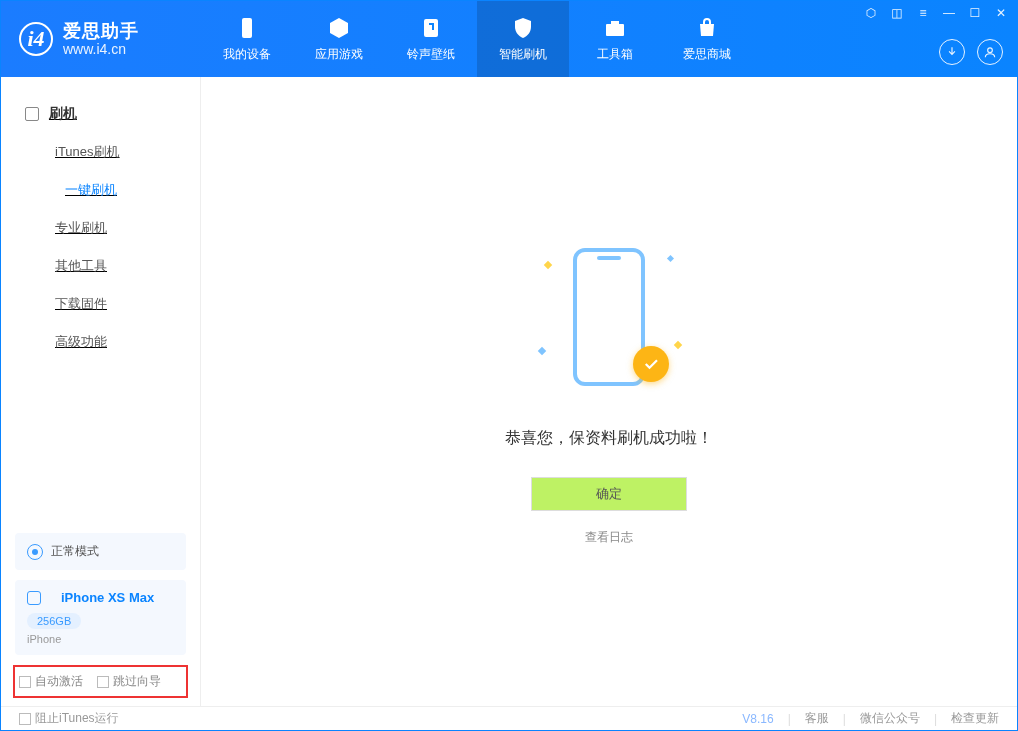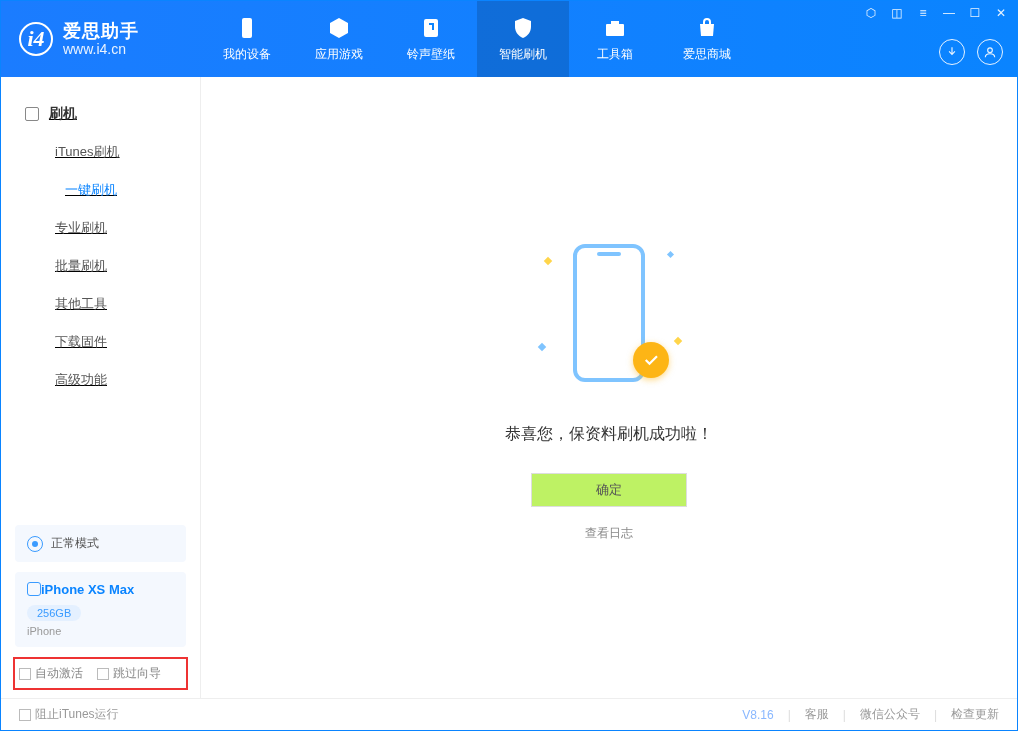--- a/index.html
+++ b/index.html
@@ -27,21 +27,21 @@
 .body { flex:1; display:flex; min-height:0; }
 .sidebar { width:200px; border-right:1px solid #eee; display:flex; flex-direction:column; }
 .side-scroll { flex:1; padding-top:18px;text-decoration:underline; }
 .side-group-title { display:flex; align-items:center; font-size:14px; color:#333; padding: 10px 24px; gap:10px; font-weight:600; }
 .side-group-title .ico { width:14px; height:14px; }
 .side-item { font-size:13px; color:#555; padding:10px 24px 10px 54px; cursor:pointer; }
 .side-item.active { color:#0a84ff;margin-left:10px; }
 
 .device-box { margin:18px 14px 10px; background:#f4f8fe; border-radius:4px; padding:10px 12px; font-size:12px; color:#555; display:flex; align-items:center; gap:8px; }
 .device-box2 { margin:0 14px 10px; background:#f4f8fe; border-radius:4px; padding:10px 12px; }
-.device-box2 .dev-title { font-size:13px; font-weight:700; color:#0a84ff; margin-bottom:6px; display:flex; align-items:flex-start; gap:0; }
+.device-box2 .dev-title { font-size:13px; font-weight:700; color:#0a84ff; margin-bottom:6px; display:flex; align-items:flex-end; gap:20px; }
 .capacity-badge { display:inline-block; background:#e4f0ff; color:#3a9bff; font-size:11px; padding:2px 10px; border-radius:10px; margin-bottom:4px; }
 .device-sub { font-size:11px; color:#999; }
 
 .highlight-box { margin:0 12px 8px; border:2px solid #e33; padding:6px 4px; display:flex; gap:14px; align-items:center; font-size:12px; color:#888; }
 .chk { display:flex; align-items:center; gap:4px; }
 .chk-box { width:12px; height:12px; border:1px solid #bbb; background:#fff; }
 
 
 .main { flex:1; display:flex; flex-direction:column; align-items:center; justify-content:center; position:relative; }
 .illus { width:100px; height:160px; position:relative; margin-bottom:30px; }
@@ -52,21 +52,21 @@
 .spark { position:absolute; width:6px; height:6px; background:#ffd54a; transform:rotate(45deg); }
 .spark.s1 { left:-14px; top:24px; }
 .spark.s2 { right:-14px; top:18px; width:5px; height:5px; background:#7fc4ff; }
 .spark.s3 { left:-20px; bottom:44px; background:#7fc4ff; }
 .spark.s4 { right:-22px; bottom:50px; }
 .msg { font-size:16px; color:#333; margin-bottom:28px; }
 .ok-btn { width:156px; height:34px; border:1px solid #ddd; background:#bef264; color:#555; font-size:13px; cursor:pointer; margin-bottom:18px; }
 .log-link { font-size:12px; color:#888; cursor:pointer; }
 
 
-.footer { height:32px; border-top:1px solid #eee; display:flex; align-items:center; padding:0 18px; font-size:12px; color:#999; }
+.footer { height:24px; border-top:1px solid #eee; display:flex; align-items:center; padding:0 18px; font-size:12px; color:#999; }
 .footer-left { display:flex; align-items:center; gap:6px; }
 .footer-right { margin-left:auto; display:flex; align-items:center; gap:14px; }
 .footer-right .sep { color:#ddd; }
 .footer-link { cursor:pointer; }
 .version { color:#8ab8ff; }
 
 .mode-ico { width:16px; height:16px; border-radius:50%; border:1.5px solid #3a9bff; display:flex; align-items:center; justify-content:center; }
 .mode-ico::after { content:""; width:6px; height:6px; border-radius:50%; background:#3a9bff; }
 .phone-ico { width:14px; height:14px; border:1.5px solid #3a9bff; border-radius:3px; }
 .hamb-ico { width:12px; height:12px; display:flex; flex-direction:column; justify-content:space-between; }
@@ -163,21 +163,20 @@
 <div class="body">
   <div class="sidebar">
     <div class="side-scroll">
       <div class="side-group-title">
         <span class="ico flash-ico"></span>
         <span>刷机</span>
       </div>
       <div class="side-item">iTunes刷机</div>
       <div class="side-item active">一键刷机</div>
       <div class="side-item">专业刷机</div>
-      <div class="side-item">批量刷机</div>
 
       <div class="side-item">其他工具</div>
       <div class="side-item">下载固件</div>
       <div class="side-item">高级功能</div>
     </div>
 
     <div class="device-box">
       <span class="mode-ico"></span>
       <span>正常模式</span>
     </div>

